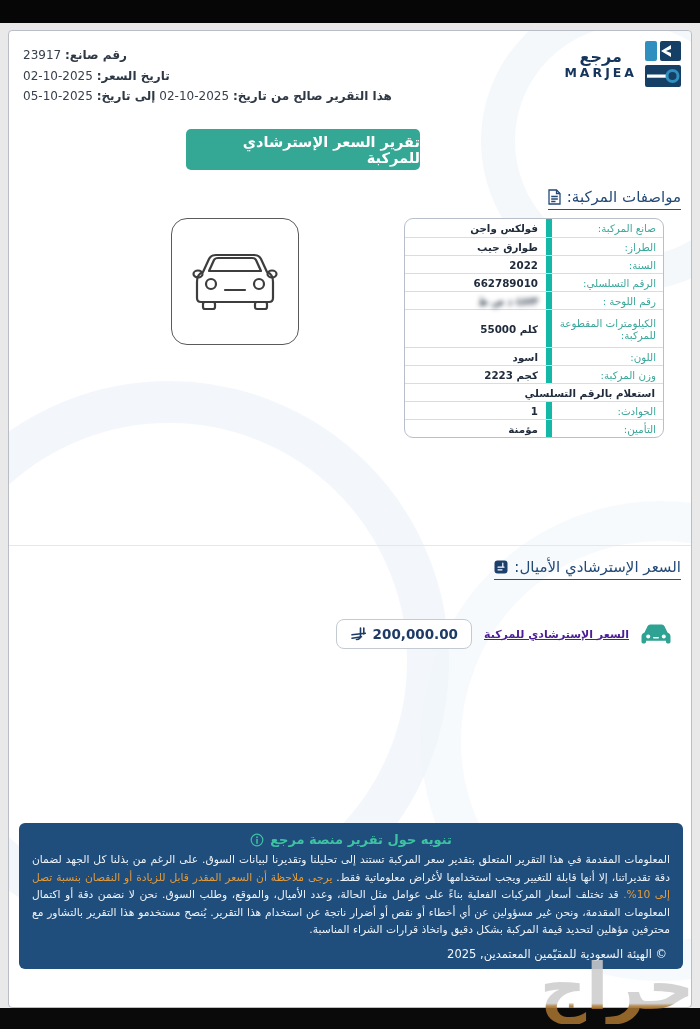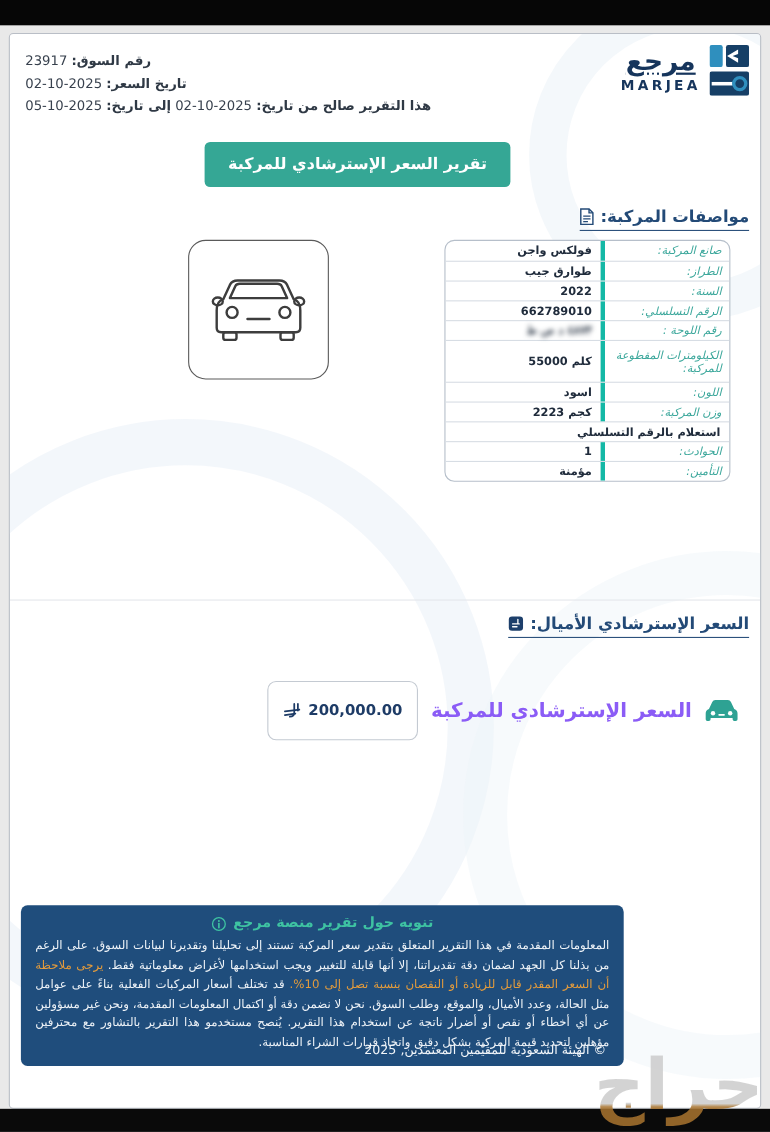--- a/index.html
+++ b/index.html
@@ -20,67 +20,67 @@
   .c2 { width:300px; height:300px; right:-90px; top:-40px; border:34px solid #eaf2f8; opacity:.5; }
   .c3 { width:480px; height:480px; right:-210px; top:470px; border:40px solid #edf3f8; opacity:.45; }
 
   
   .order-info { position:absolute; left:14px; top:14px; direction:rtl; text-align:left;
                 font-size:12px; color:#37404d; line-height:1.72; white-space:nowrap; }
   .order-info b { font-weight:bold; color:#2f3945; }
 
   .logo { position:absolute; right:10px; top:10px; display:flex; align-items:center; gap:8px; }
   .logo-text { text-align:center; color:#16355c; }
-  .logo-ar { font-size:24px; font-weight:bold; line-height:1.1;text-decoration:underline; }
+  .logo-ar { font-size:16px; font-weight:bold; line-height:1.1; }
   .logo-en { font-size:12.5px; font-weight:bold; letter-spacing:3px; }
 
   
-  .title-band { position:absolute; left:177px; top:98px; width:278px; height:41px;
+  .title-band { position:absolute; left:177px; top:98px; width:234px; height:41px;
                 background:#35a795; border-radius:5px; display:flex; align-items:center; justify-content:center;
                 color:#ffffff; font-size:14.5px; font-weight:bold; direction:rtl; }
 
   
   .sec-heading { position:absolute; direction:rtl; display:inline-flex; align-items:center; gap:6px;
-                 color:#234a77; font-weight:bold; font-size:15px;
+                 color:#234a77; font-weight:normal; font-size:15px;
                  border-bottom:1.6px solid #2c517c; padding-bottom:3px; }
   .specs-heading { right:10px; top:157px; }
   .price-heading { right:10px; top:527px; }
 
   
   .car-box { position:absolute; left:162px; top:187px; width:128px; height:127px;
              border:1.6px solid #5a5a5a; border-radius:16px; background:#fff;
              display:flex; align-items:center; justify-content:center; }
 
   
   .spec-table { position:absolute; left:395px; top:187px; width:260px;
                 border:1.2px solid #b6bfca; border-radius:9px; overflow:hidden; background:#fff; }
   .spec-row { display:flex; direction:rtl; border-top:1px solid #d7dde4; min-height:18px; align-items:stretch; }
   .spec-row:first-child { border-top:none; }
   .spec-row.tall { min-height:38px; }
   .cell-label { width:117px; padding:2px 7px; font-size:10.3px; color:#3ba79b;
-                border-left:4px solid #14b8a6; display:flex; align-items:center;font-style:italic; }
+                border-left:6px solid #14b8a6; display:flex; align-items:center; }
   .cell-value { flex:1; direction:ltr; text-align:center; padding:2px 8px; font-size:10.3px;
                 color:#202c3c; font-weight:bold; display:flex; align-items:center; justify-content:flex-end; }
   .cell-value.obscured { filter:blur(2.4px); font-family:"DejaVu Serif","Liberation Serif",serif; }
   .cell-value.smudge { filter:blur(0.6px); }
 
   .divider { position:absolute; left:0; top:514px; width:100%; height:1px; background:#e4e7eb; }
 
   
   .price-intro { position:absolute; right:10px; top:561px; direction:rtl;
                  font-size:12.3px; color:#22374f; }
   .price-row { position:absolute; right:20px; top:588px; direction:rtl;
                display:flex; align-items:center; gap:12px; }
-  .price-label { font-size:18px; font-weight:bold; color:#8b5cf6; }
+  .price-label { font-size:11px; font-weight:bold; color:#4c1d95;text-decoration:underline; }
   .price-box { display:flex; direction:rtl; align-items:center; gap:7px;
                border:1.3px solid #c4cad2; border-radius:8px; background:#fff;
-               padding:18px 13px; font-size:13.5px; font-weight:bold; color:#1d3b66;margin-left:16px; }
-
-  
-  .footer { position:absolute; left:10px; top:792px; width:548px; height:146px;
+               padding:6px 13px; font-size:13.5px; font-weight:bold; color:#1d3b66;margin-left:16px; }
+
+  
+  .footer { position:absolute; left:10px; top:792px; width:664px; height:146px;
             background:#1f4d7c; border-radius:6px; padding:9px 13px; }
   .footer-title { display:flex; direction:rtl; justify-content:center; align-items:center; gap:6px;
                   color:#3ec3a2; font-size:13px; font-weight:bold; }
   .footer-text { margin-top:4px; direction:rtl; text-align:justify;
                  font-size:10.7px; line-height:1.64; color:#edf2f7; }
   .footer-text .hl { color:#e39b3c; }
   .copyright { position:absolute; right:16px; bottom:8px; direction:rtl;
                font-size:11.5px; color:#f2f6fa; }
 
   
@@ -97,21 +97,21 @@
 <div class="stage">
   <div class="bar-top"></div>
 
   <div class="page">
     <div class="bg-circle c1"></div>
     <div class="bg-circle c2"></div>
     <div class="bg-circle c3"></div>
 
     <div class="order-info">
       <div>
-        <b>رقم السوق:</b>
+        <b>رقم صانع:</b>
         <span>23917</span>
       </div>
       <div>
         <b>تاريخ السعر:</b>
         <span>2025-10-02</span>
       </div>
       <div>
         <b>هذا التقرير صالح من تاريخ:</b>
         <span>2025-10-02</span>
         <b>إلى تاريخ:</b>

